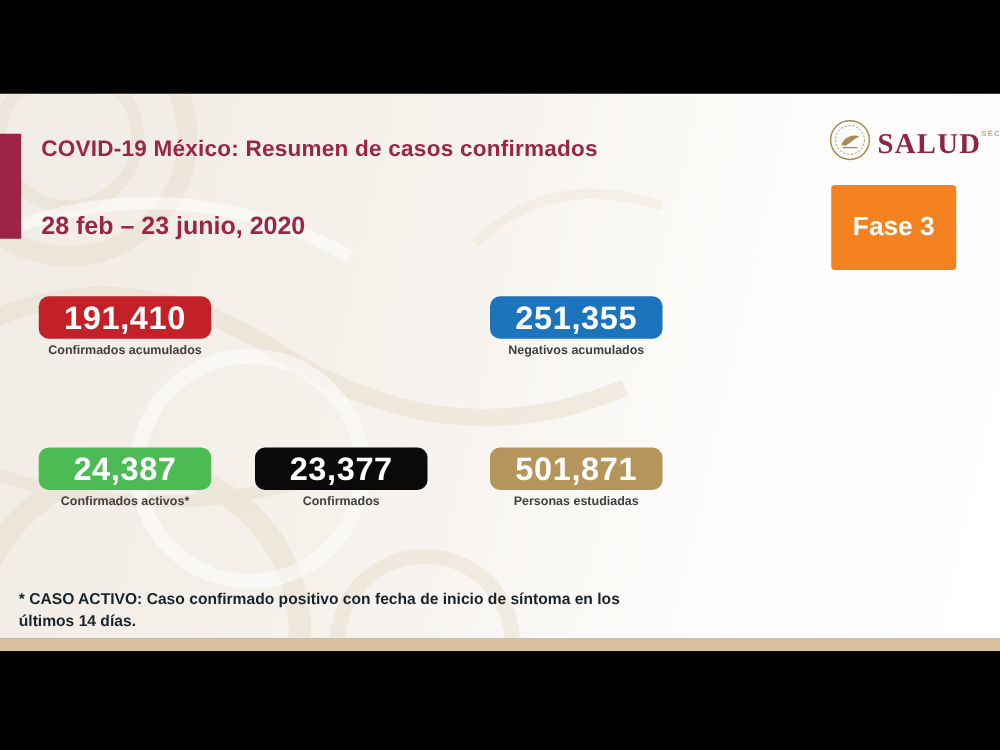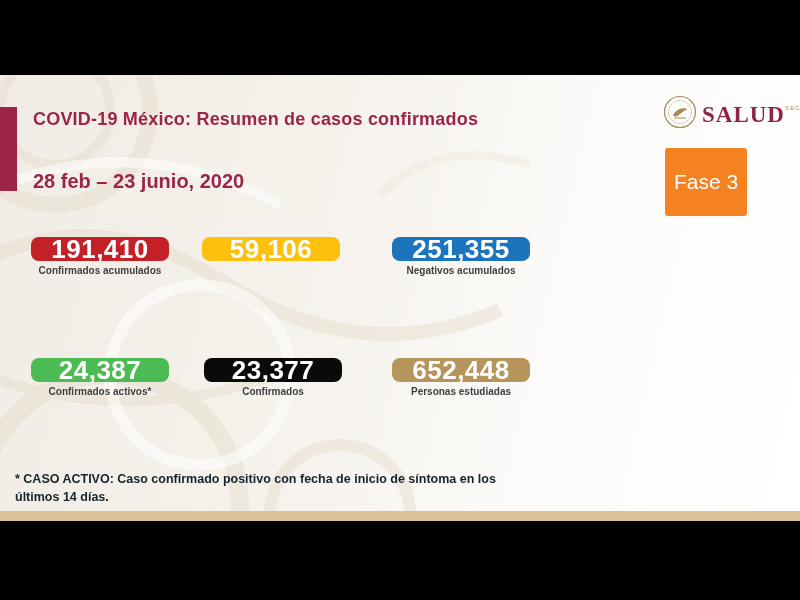--- a/index.html
+++ b/index.html
@@ -33,29 +33,29 @@
 
   .logo { position:absolute; left:663px; top:20px; display:flex; align-items:center; gap:5px; }
   .logo-text { display:flex; flex-direction:row; }
   .logo-name {
     font-family:"Liberation Serif", serif; font-weight:bold;
     font-size:23px; line-height:1; color:#8F2448; letter-spacing:1px;
   }
   .logo-sub { font-size:6px; color:#A98A55; letter-spacing:1.2px; margin-top:2px; white-space:nowrap; }
 
   .phase-badge {
-    position:absolute; left:665px; top:73px; width:82px; height:68px;
+    position:absolute; left:665px; top:73px; width:100px; height:68px;
     background:#F58220; border-radius:3px;
     display:flex; align-items:center; justify-content:center;
-    color:#FFFFFF; font-size:21px; font-weight:normal;
+    color:#FFFFFF; font-size:21px; font-weight:bold;
   }
 
   .stat-cell { position:absolute; width:138px; text-align:center; }
   .stat-box {
-    height:24px; border-radius:8px;
+    height:34px; border-radius:8px;
     display:flex; align-items:center; justify-content:center;
     color:#FFFFFF; font-size:26px; font-weight:bold; letter-spacing:0.5px;
   }
   .stat-label {
     margin-top:5px; font-size:10px; font-weight:bold;
     color:#3F3F3F; line-height:1.08;
   }
   .pos-r1c1 { left:31px;  top:162px; }
   .pos-r1c2 { left:202px; top:162px; }
   .pos-r1c3 { left:392px; top:162px; }
@@ -114,40 +114,39 @@
   </div>
 
   <div class="phase-badge" style="background-color: rgb(245, 130, 32);">Fase 3</div>
 
   <div class="stat-cell pos-r1c1">
     <div class="stat-box" style="background-color: rgb(195, 33, 39);">191,410</div>
     <div class="stat-label">Confirmados acumulados</div>
   </div>
 
   <div class="stat-cell pos-r1c2">
-    <div class="stat-box" style="background-color: rgb(252, 192, 13);">59,106</div>
   </div>
 
   <div class="stat-cell pos-r1c3">
     <div class="stat-box" style="background-color: rgb(28, 117, 188);">251,355</div>
     <div class="stat-label">Negativos acumulados</div>
   </div>
 
   <div class="stat-cell pos-r2c1">
     <div class="stat-box" style="background-color: rgb(76, 187, 83);">24,387</div>
     <div class="stat-label">Confirmados activos*</div>
   </div>
 
   <div class="stat-cell pos-r2c2">
     <div class="stat-box" style="background-color: rgb(10, 10, 10);">23,377</div>
     <div class="stat-label">Confirmados</div>
   </div>
 
   <div class="stat-cell pos-r2c3">
-    <div class="stat-box" style="background-color: rgb(182, 149, 92);">652,448</div>
+    <div class="stat-box" style="background-color: rgb(182, 149, 92);">501,871</div>
     <div class="stat-label">Personas estudiadas</div>
   </div>
 
   <div class="footnote">* CASO ACTIVO: Caso confirmado positivo con fecha de inicio de síntoma en los últimos 14 días.</div>
 </div>
 
 <div class="gold-strip"></div>
 <div class="letterbox bottom"></div>
 
 </body></html>

